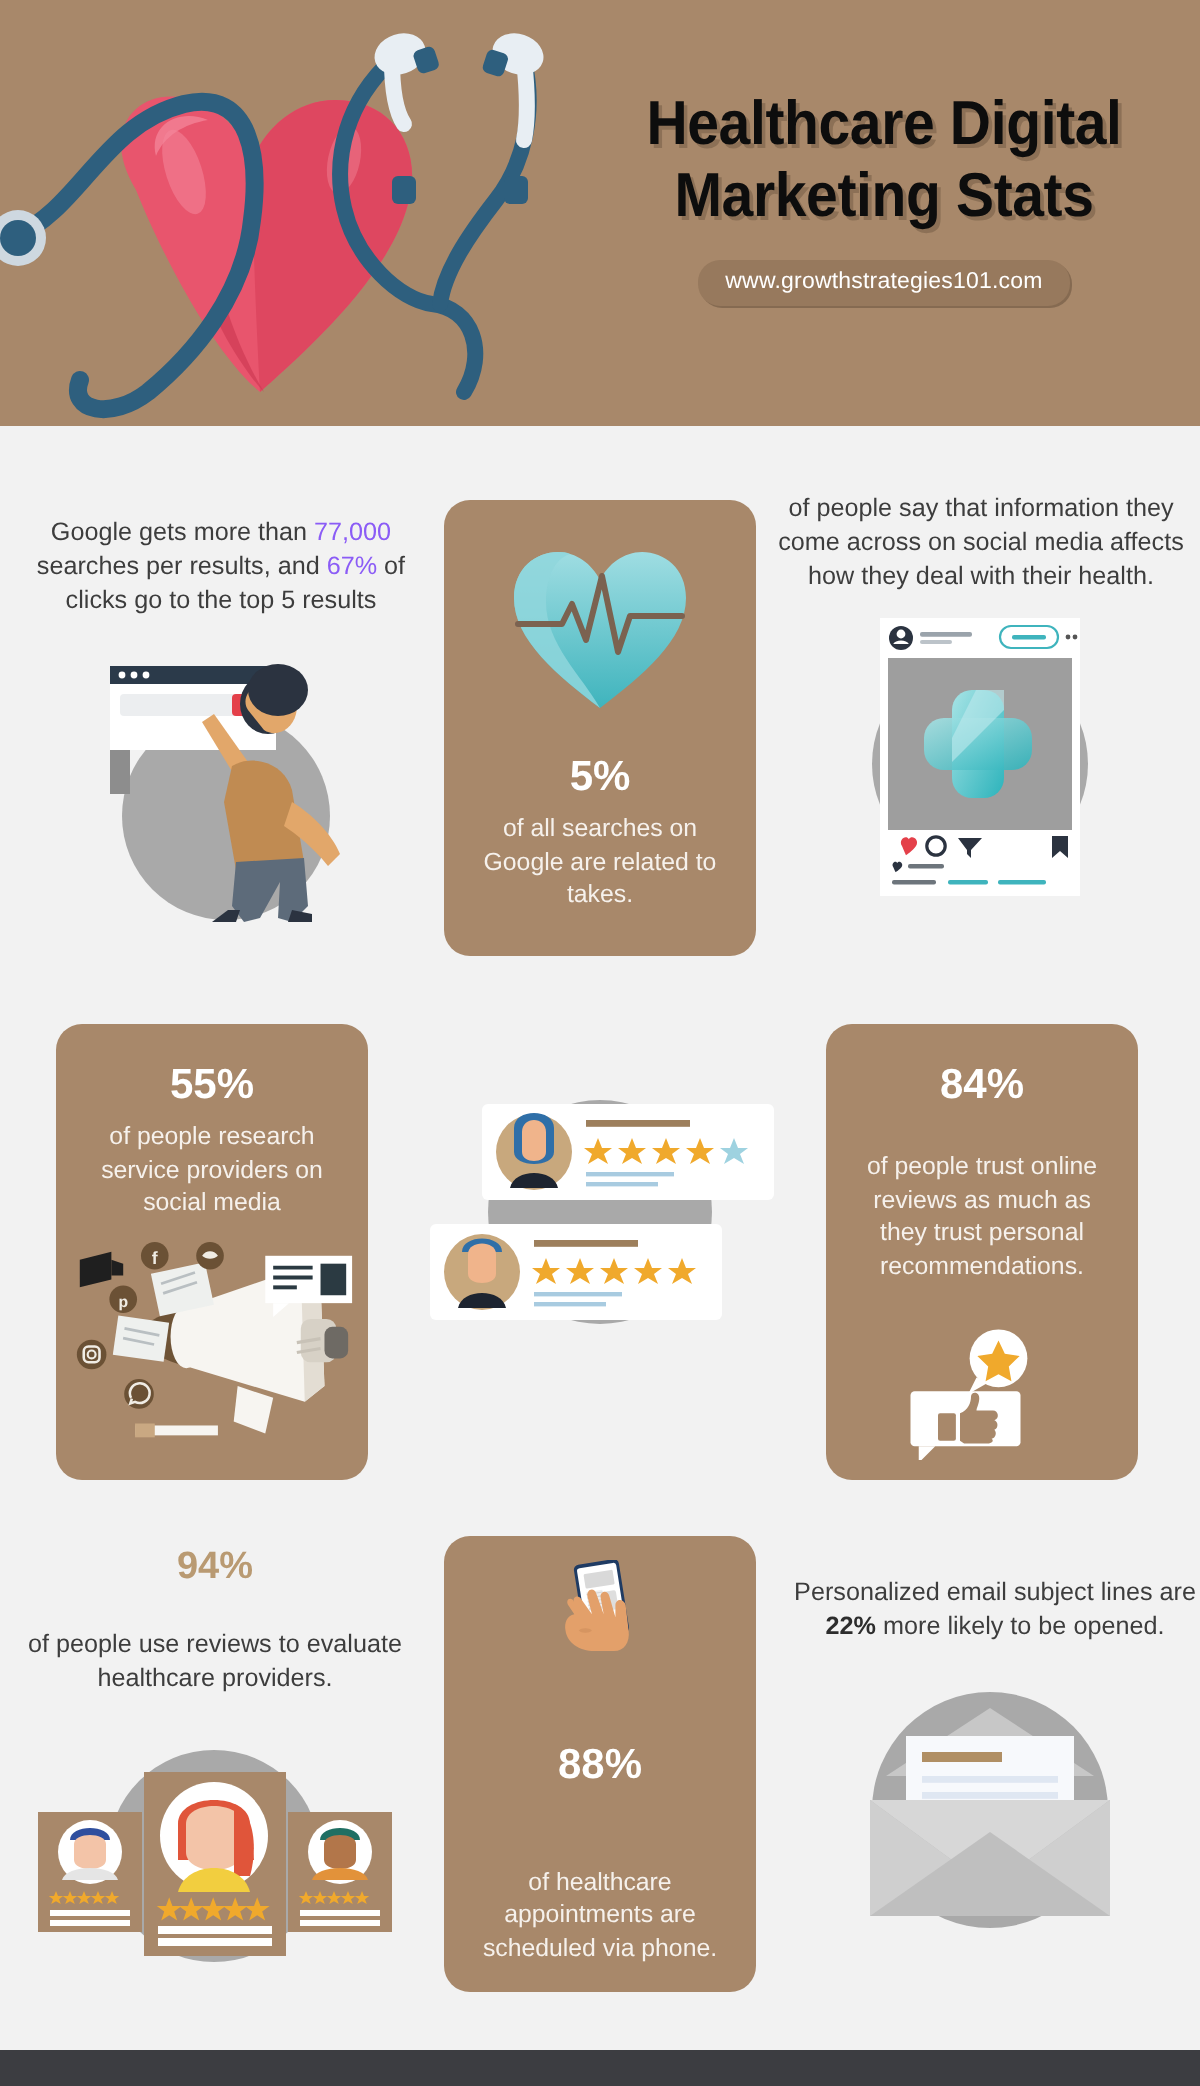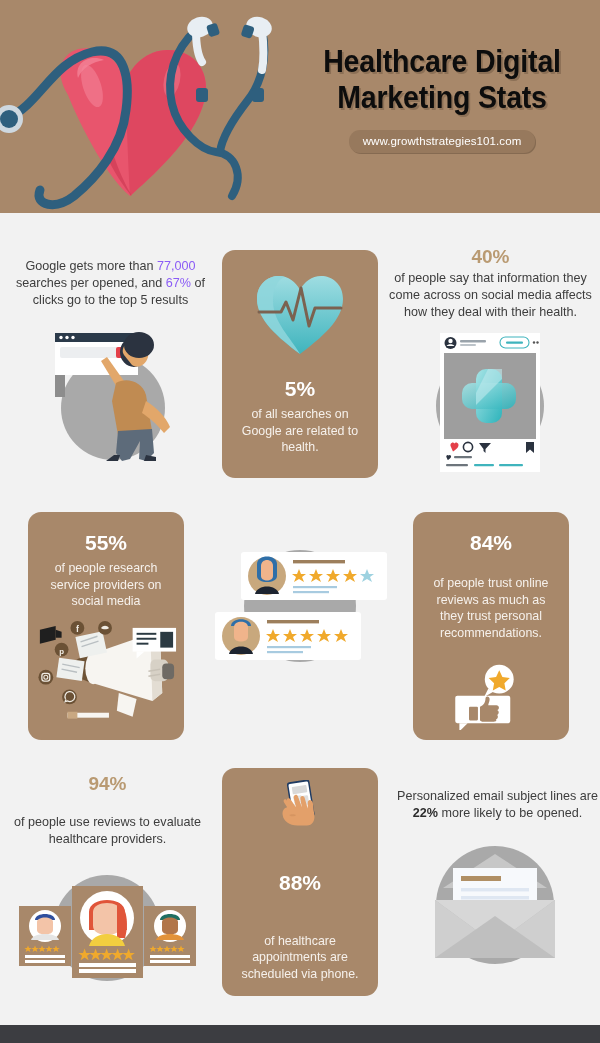--- a/index.html
+++ b/index.html
@@ -97,21 +97,21 @@
     </svg>
 
     <div class="title-wrap">
       <div class="title-line">Healthcare Digital</div>
       <div class="title-line">Marketing Stats</div>
       <span class="url-badge">www.growthstrategies101.com</span>
     </div>
   </div>
 
   <div class="cell" style="left:8px; top:258px; width:205px;">
-    <div class="txt-block stat-line" style="width:205px;"><span>Google gets more than </span><span class="stat-num-gold">77,000</span><span> searches per opened, and </span><span class="stat-num-gold">67%</span><span> of clicks go to the top 5 results</span></div>
+    <div class="txt-block stat-line" style="width:205px;"><span>Google gets more than </span><span class="stat-num-gold">77,000</span><span> searches per results, and </span><span class="stat-num-gold">67%</span><span> of clicks go to the top 5 results</span></div>
     <svg style="margin-top:14px" width="205" height="140" viewBox="0 0 205 140">
       <circle cx="105" cy="85" r="52" fill="#a9a9a9"></circle>
       <rect x="47" y="10" width="83" height="42" fill="#ffffff"></rect>
       <rect x="47" y="10" width="83" height="9" fill="#2b3a4a"></rect>
       <circle cx="53" cy="14.5" r="1.7" fill="#ffffff"></circle>
         <circle cx="59" cy="14.5" r="1.7" fill="#ffffff"></circle>
         <circle cx="65" cy="14.5" r="1.7" fill="#ffffff"></circle>
       <rect x="52" y="24" width="73" height="11" rx="2" fill="#eceef0"></rect>
       <rect x="108" y="24" width="17" height="11" rx="2" fill="#e4404a"></rect>
       <circle cx="116" cy="29" r="2.6" fill="none" stroke="#ffffff" stroke-width="1.2"></circle>
@@ -136,25 +136,24 @@
         <linearGradient id="tealg" x1="0" y1="0" x2="0" y2="1">
           <stop offset="0" stop-color="#9fdde2"></stop>
             <stop offset="1" stop-color="#3fb4bd"></stop>
         </linearGradient>
       </defs>
       <path d="M49 86 C28 70 6 52 6 31 C6 16 17 8 28 8 C37 8 45 14 49 22 C53 14 61 8 70 8 C81 8 92 16 92 31 C92 52 70 70 49 86 Z" fill="url(#tealg)"></path>
       <path d="M28 8 C17 8 6 16 6 31 C6 52 28 70 49 86 C40 70 22 54 22 33 C22 20 27 11 34 9 C32 8 30 8 28 8 Z" fill="#8fd6dc" opacity="0.85"></path>
       <polyline points="8,44 30,44 35,34 42,52 50,20 58,58 64,40 90,40" fill="none" stroke="#7b6250" stroke-width="3" stroke-linejoin="round" stroke-linecap="round"></polyline>
     </svg>
     <div class="card-num" style="margin-top:16px">5%</div>
-    <div class="card-txt" style="margin-top:4px">of all searches on Google are related to health.</div>
+    <div class="card-txt" style="margin-top:4px">of all searches on Google are related to takes.</div>
   </div>
 
   <div class="cell" style="left:388px; top:245px; width:205px;">
-    <div class="big-gold" style="text-align:center">40%</div>
     <div class="txt-block stat-line" style="width:205px; margin-top:1px;">of people say that information they come across on social media affects how they deal with their health.</div>
     <svg style="margin-top:10px" width="205" height="143" viewBox="0 0 205 143">
       <circle cx="102" cy="75" r="54" fill="#a9a9a9"></circle>
       <rect x="52" y="2" width="100" height="139" fill="#ffffff"></rect>
       <circle cx="62.5" cy="12" r="6" fill="#2b3340"></circle>
       <circle cx="62.5" cy="10" r="2.2" fill="#ffffff"></circle>
       <path d="M58.6 15 C59.6 12.6 65.4 12.6 66.4 15 Z" fill="#ffffff"></path>
       <rect x="72" y="9" width="26" height="2.4" rx="1" fill="#9aa3ab"></rect>
       <rect x="72" y="13" width="16" height="2" rx="1" fill="#bcc3c9"></rect>
       <rect x="112" y="6" width="29" height="11" rx="5.5" fill="#ffffff" stroke="#3fb4bd" stroke-width="1.1"></rect>

